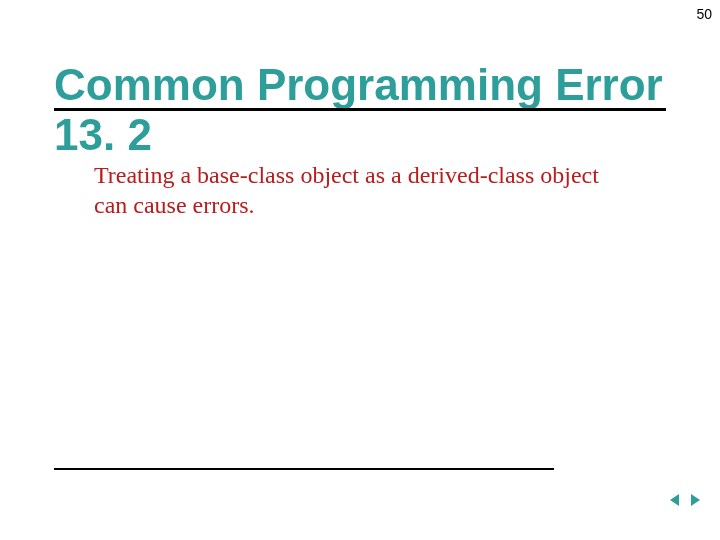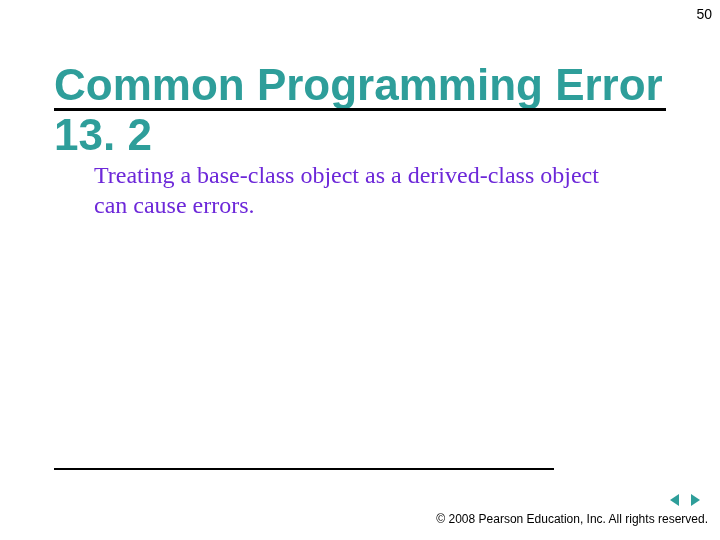--- a/index.html
+++ b/index.html
@@ -48,21 +48,21 @@
     border-bottom: 3px solid #000;
   }
   .body {
     position: absolute;
     top: 160px;
     left: 94px;
     width: 540px;
     font-family: "Times New Roman", Times, serif;
     font-size: 24px;
     line-height: 1.25;
-    color: #6d28d9;
+    color: #b91c1c;
   }
   .bottom-rule {
     position: absolute;
     top: 468px;
     left: 54px;
     width: 500px;
     height: 0;
     border-bottom: 2px solid #000;
   }
   .footer {
@@ -113,15 +113,14 @@
     </span>
     <span class="btn">
       <span>
         <svg width="14" height="14" viewBox="0 0 14 14">
           <polygon points="3,1 3,13 12,7" fill="#2e9e9a"></polygon>
         </svg>
       </span>
     </span>
   </div>
 
-  <div class="footer">© 2008 Pearson Education, Inc.  All rights reserved.</div>
 
 </div>
 
 </body></html>

